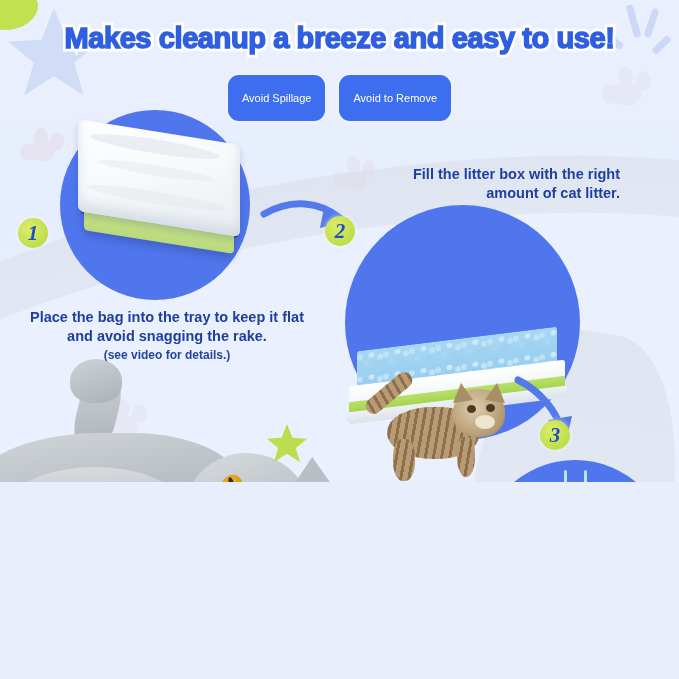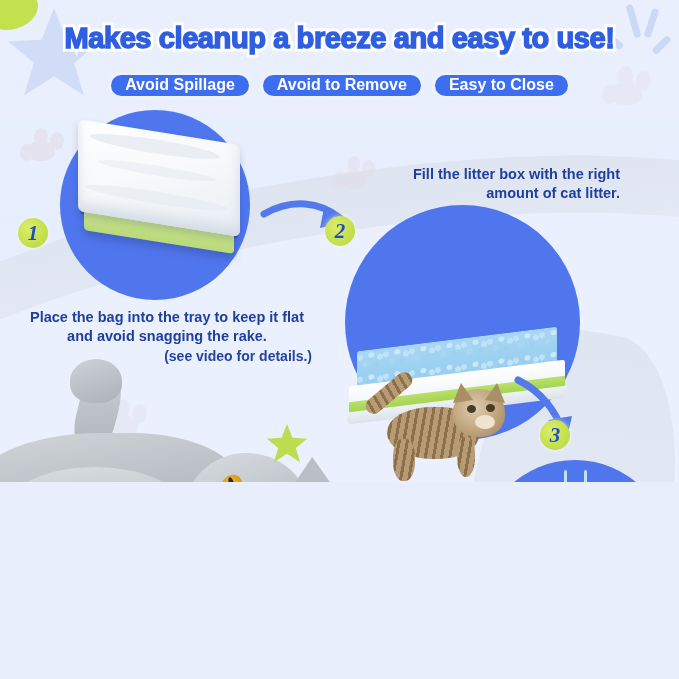--- a/index.html
+++ b/index.html
@@ -38,22 +38,22 @@
     font-size:29px;font-weight:bold;color:#ffffff;letter-spacing:-.4px;
     -webkit-text-stroke:7px #ffffff;
   }
   .title-fill{
     position:absolute;left:0;right:0;top:0;text-align:center;
     font-size:29px;font-weight:bold;color:#2f5fe0;letter-spacing:-.4px;
     -webkit-text-stroke:1.5px #2f5fe0;
   }
   .badges{position:absolute;left:0;right:0;top:75px;display:flex;justify-content:center;gap:14px;}
   .badge{
-    background:#3d6ef0;color:#fff;font-size:16px;font-weight:bold;
-    padding:0 14px;border-radius:11px;line-height:1.3;white-space:nowrap;
+    background:#3d6ef0;color:#fff;font-size:11px;font-weight:normal;
+    padding:16px 14px;border-radius:11px;line-height:1.3;white-space:nowrap;
     box-shadow:0 0 0 2.5px #eef2fe;
   }
 
   
   .circle{position:absolute;border-radius:50%;background:#5076ee;overflow:visible;}
   .c1{left:60px;top:110px;width:190px;height:190px;}
   .c2{left:345px;top:205px;width:235px;height:235px;}
   .c3{left:480px;top:460px;width:190px;height:190px;}
 
   .num{
@@ -64,21 +64,21 @@
     font-family:"Liberation Serif", serif;
     box-shadow:0 0 5px rgba(255,255,255,.6);
   }
   .n1{left:18px;top:218px;}
   .n2{left:325px;top:216px;}
   .n3{left:540px;top:420px;}
 
   
   .cap{position:absolute;color:#1f3f9e;font-size:14.5px;line-height:1.28;font-weight:700;}
   .cap1{left:22px;top:308px;width:290px;text-align:center;}
-  .cap1 .sub{display:block;font-size:14px;margin-top:3px;color:#23459f;text-align:right;}
+  .cap1 .sub{display:block;font-size:12px;margin-top:3px;color:#23459f;}
   .cap2{left:400px;top:165px;width:220px;text-align:right;}
   .cap3{left:327px;top:592px;width:190px;text-align:left;}
 
   
   .arrow{position:absolute;}
 
   
   .tray1{position:absolute;left:18px;top:22px;width:165px;height:120px;}
   .tray1 .base{position:absolute;left:6px;top:54px;width:150px;height:56px;
     background:linear-gradient(180deg,#dff0b4 0%,#cfe694 45%,#b9d97a 100%);
@@ -213,21 +213,20 @@
   </div>
 
   <div class="title-wrap">
     <div class="title-shadow">Makes cleanup a breeze and easy to use!</div>
     <div class="title-fill">Makes cleanup a breeze and easy to use!</div>
   </div>
 
   <div class="badges">
     <span class="badge">Avoid Spillage</span>
     <span class="badge">Avoid to Remove</span>
-    <span class="badge">Easy to Close</span>
   </div>
 
   <div class="circle c1">
     <div class="tray1">
       <div class="dark"></div>
       <div class="base"></div>
       <div class="bag">
         <div class="fold" style="left:12px;top:8px;width:130px;height:14px;"></div>
         <div class="fold" style="left:20px;top:34px;width:118px;height:10px;opacity:.5;"></div>
         <div class="fold" style="left:8px;top:60px;width:142px;height:12px;opacity:.55;"></div>

